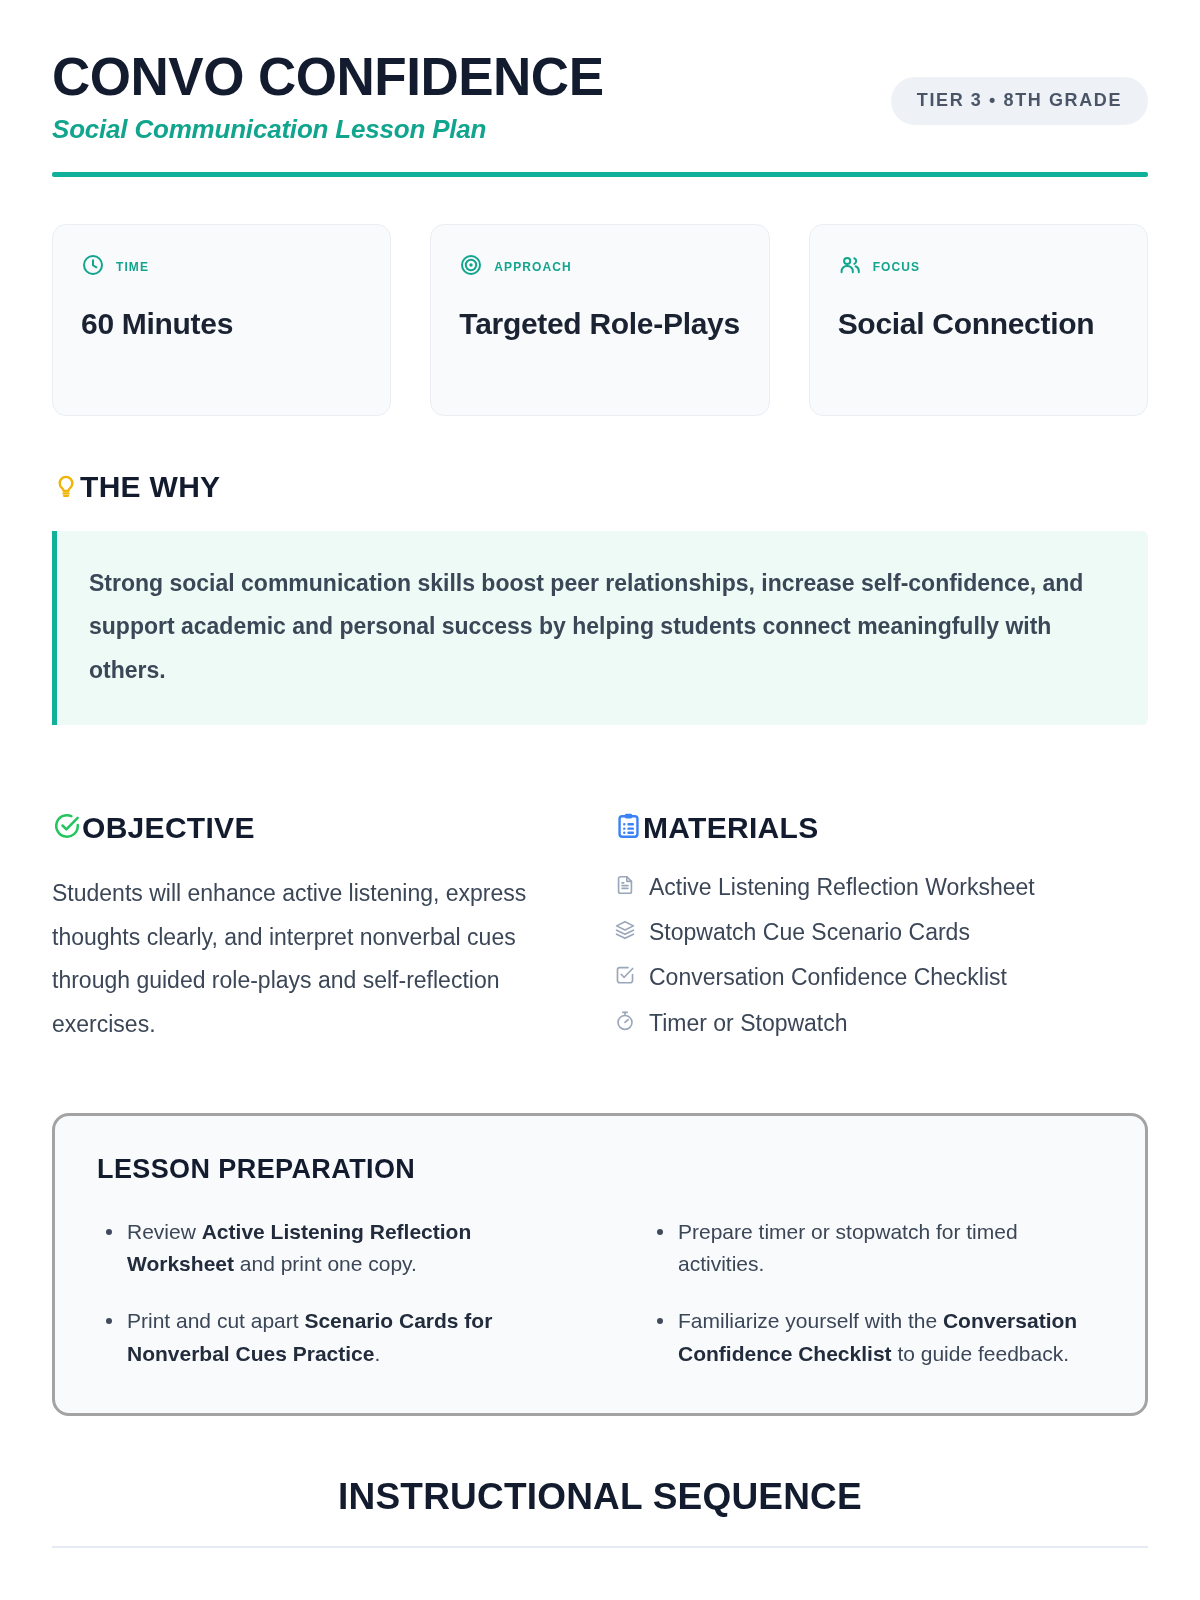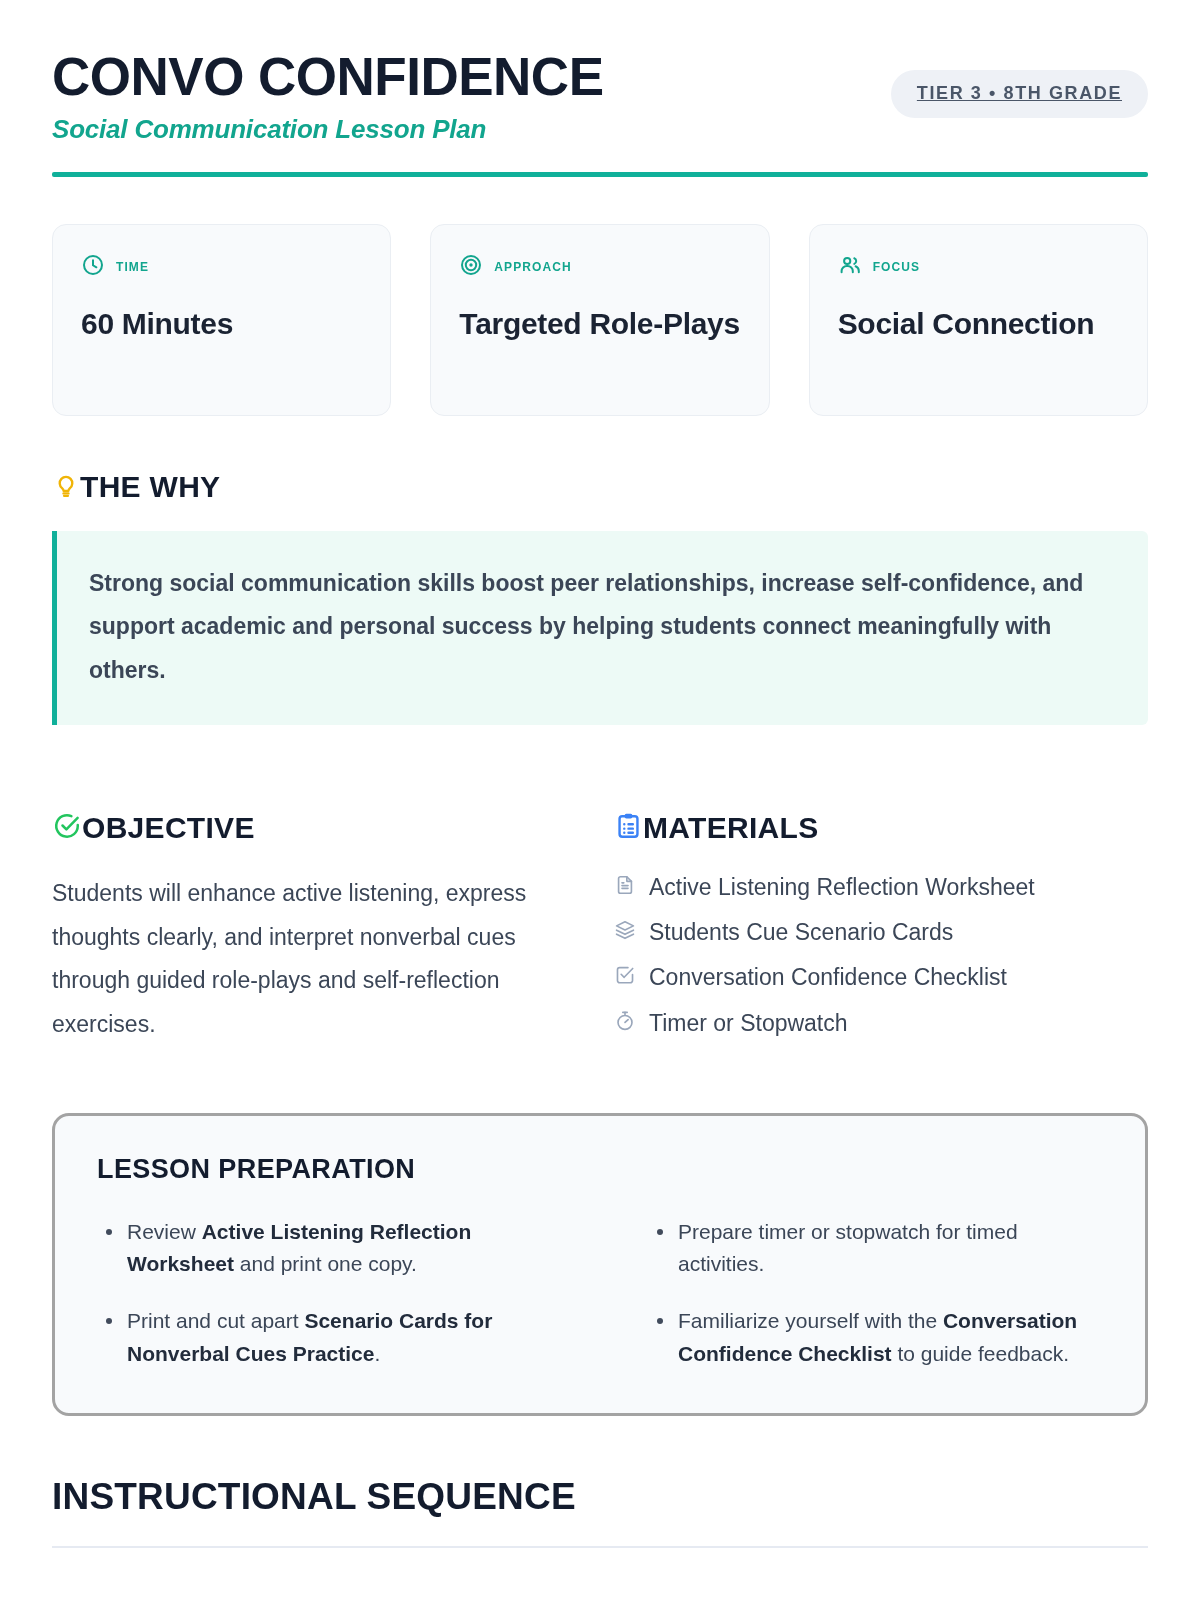--- a/index.html
+++ b/index.html
@@ -36,30 +36,29 @@
   }
   .doc-subtitle {
     margin-top: 9px;
     font-size: 26px;
     font-style: italic;
     font-weight: 700;
     color: #12a58e;
     letter-spacing: -0.2px;
   }
   .tier-badge {
-    margin-top: 24px;
+    margin-top: 31px;
     background: #eef1f6;
     color: #4a5668;
     border-radius: 999px;
     padding: 13px 26px 14px 26px;
     font-size: 18px;
     font-weight: 700;
     letter-spacing: 1.6px;
     white-space: nowrap;
-    text-decoration: underline;
   }
   .rule-accent {
     margin-top: 27px;
     height: 5px;
     background: #10b09a;
     border-radius: 2px;
   }
 
   
   .info-cards {
@@ -189,21 +188,21 @@
     left: 9px;
     top: 13px;
     width: 6px;
     height: 6px;
     border-radius: 50%;
     background: #414b5c;
   }
   .prep-item b { font-weight: 700; color: #222c3c; }
 
   
-  .seq-block { margin-top: 60px; }
+  .seq-block { margin-top: 60px; text-align: center; }
   .seq-title {
     font-size: 37px;
     font-weight: 700;
     color: #131c2e;
     letter-spacing: 0.2px;
   }
   .seq-rule {
     margin-top: 28px;
     height: 2px;
     background: #e6eaf2;
@@ -326,21 +325,21 @@
         </li>
 
         <li class="materials-item">
           <span class="mat-ico">
             <svg width="22" height="22" viewBox="0 0 24 24" fill="none" stroke="#9aa7bb" stroke-width="1.8" stroke-linecap="round" stroke-linejoin="round">
               <path d="M12 3 2.8 7.5 12 12l9.2-4.5z"></path>
               <path d="M2.8 12.2 12 16.7l9.2-4.5"></path>
               <path d="M2.8 16.6 12 21.1l9.2-4.5"></path>
             </svg>
           </span>
-          <span class="materials-text">Students Cue Scenario Cards</span>
+          <span class="materials-text">Stopwatch Cue Scenario Cards</span>
         </li>
 
         <li class="materials-item">
           <span class="mat-ico">
             <svg width="22" height="22" viewBox="0 0 24 24" fill="none" stroke="#9aa7bb" stroke-width="1.8" stroke-linecap="round" stroke-linejoin="round">
               <path d="M20.2 11.4V18a2.4 2.4 0 0 1-2.4 2.4H6.2A2.4 2.4 0 0 1 3.8 18V6.4A2.4 2.4 0 0 1 6.2 4h9"></path>
               <path d="M7.8 11.2l3.3 3.3 9.3-9.6"></path>
             </svg>
           </span>
           <span class="materials-text">Conversation Confidence Checklist</span>

